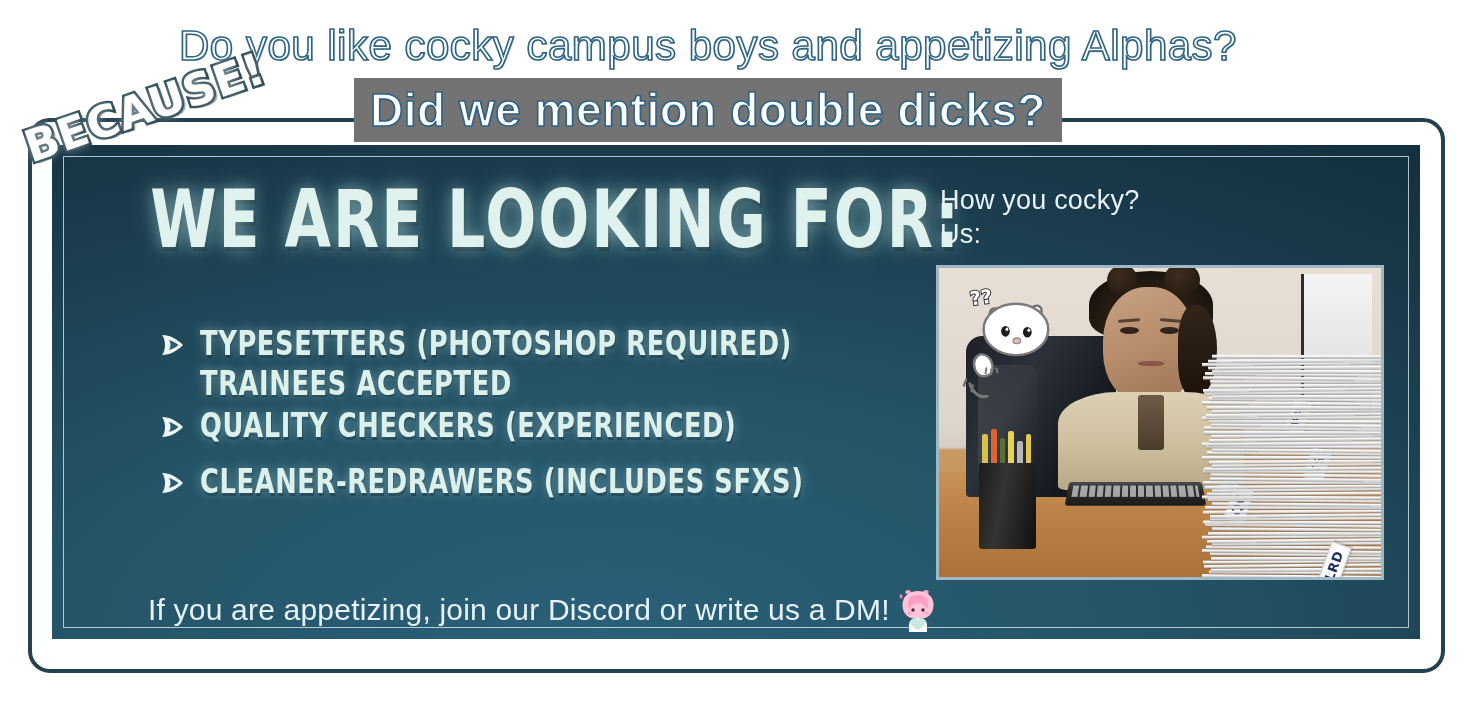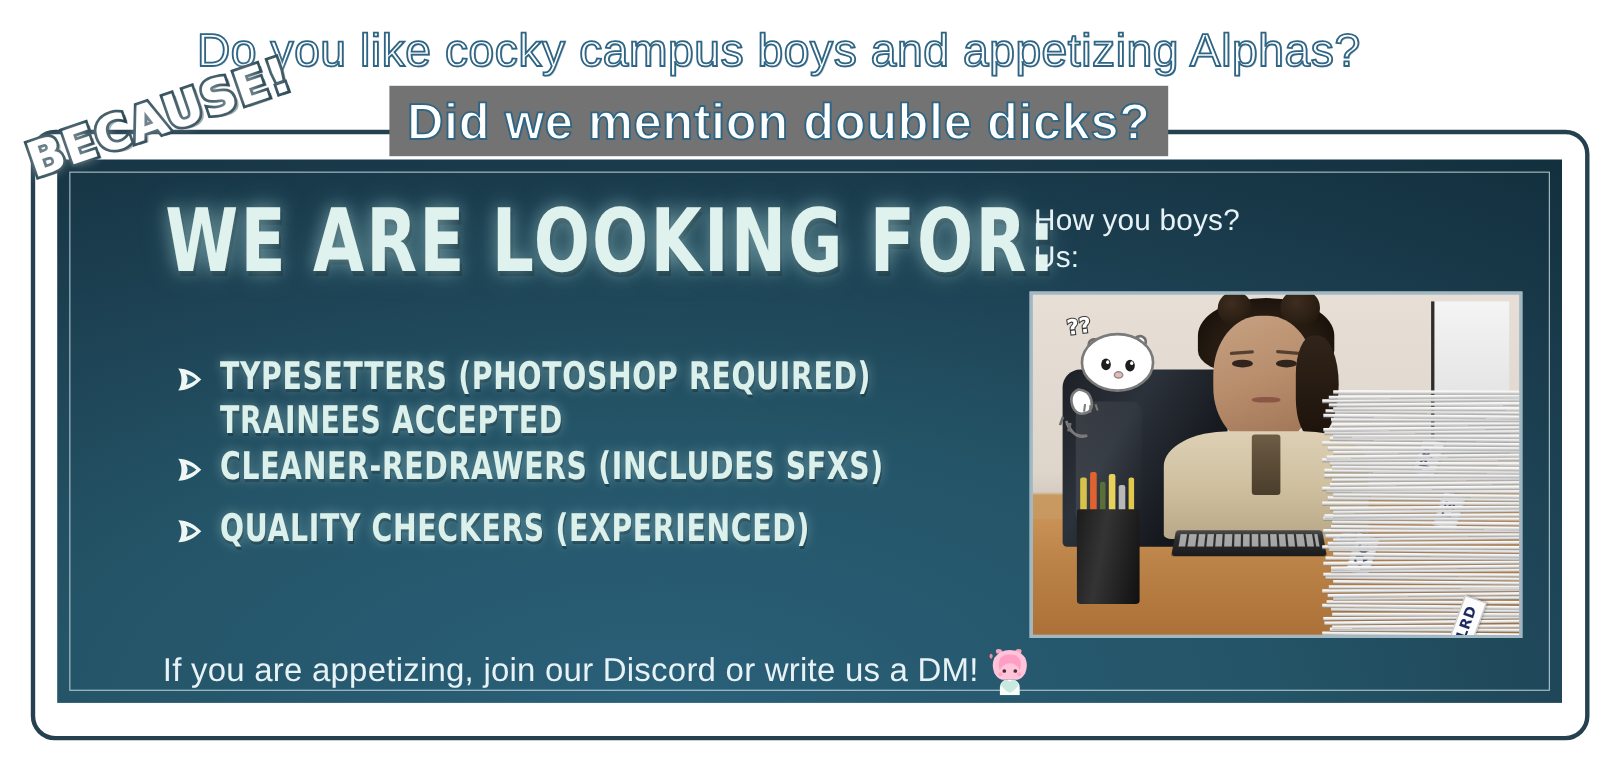--- a/index.html
+++ b/index.html
@@ -510,31 +510,31 @@
           </span>
         </li>
 
         <li class="job-item">
           <span class="bullet">
             <svg width="26" height="24" viewBox="0 0 26 24">
               <path d="M2 2 C10 2 17 6 23 12 C17 18 10 22 2 22 C6 17 6 7 2 2 Z" fill="#eef7f4"></path>
               <path d="M9 7 C13 8 16 10 18.5 12 C16 14 13 16 9 17 C11 14 11 10 9 7 Z" fill="#2c5d70"></path>
             </svg>
           </span>
-          <span class="job-text">CLEANER-REDRAWERS (INCLUDES SFXS)</span>
+          <span class="job-text">QUALITY CHECKERS (EXPERIENCED)</span>
         </li>
 
         <li class="job-item">
           <span class="bullet">
             <svg width="26" height="24" viewBox="0 0 26 24">
               <path d="M2 2 C10 2 17 6 23 12 C17 18 10 22 2 22 C6 17 6 7 2 2 Z" fill="#eef7f4"></path>
               <path d="M9 7 C13 8 16 10 18.5 12 C16 14 13 16 9 17 C11 14 11 10 9 7 Z" fill="#2c5d70"></path>
             </svg>
           </span>
-          <span class="job-text">QUALITY CHECKERS (EXPERIENCED)</span>
+          <span class="job-text">CLEANER-REDRAWERS (INCLUDES SFXS)</span>
         </li>
 
       </ul>
     </div>
 
     <div class="footer-note">
       <span class="footer-text">If you are appetizing, join our Discord or write us a DM!</span>
       <span>
         <svg class="chibi" viewBox="0 0 40 44">
           <path d="M8 6 q-2-4 2-4 q3 0 4 4z" fill="#f4a8c0"></path>
@@ -546,21 +546,21 @@
           <circle cx="11.5" cy="25" r="1.8" fill="#ff9ab8" opacity=".7"></circle>
           <circle cx="28.5" cy="25" r="1.8" fill="#ff9ab8" opacity=".7"></circle>
           <path d="M20 30 q-9 0 -9 7 v7 h18 v-7 q0-7 -9-7z" fill="#f7fbfa"></path>
           <path d="M20 32 q-4-4 -7 0 q-3 4 7 10 q10-6 7-10 q-3-4 -7 0z" fill="#c8e9e0"></path>
           <path d="M3 6 q-3 2 0 5 q3-3 0-5z" fill="#f88aa8"></path>
         </svg>
       </span>
     </div>
 
     <div class="right-col">
-      <div class="right-line">How you boys?</div>
+      <div class="right-line">How you cocky?</div>
       <div class="right-line">Us:</div>
     </div>
 
     <div class="photo-wrap">
       <div class="photo">
 
         <div class="desk2"></div>
         <div class="monitor"></div>
         <div class="chair"></div>
 

